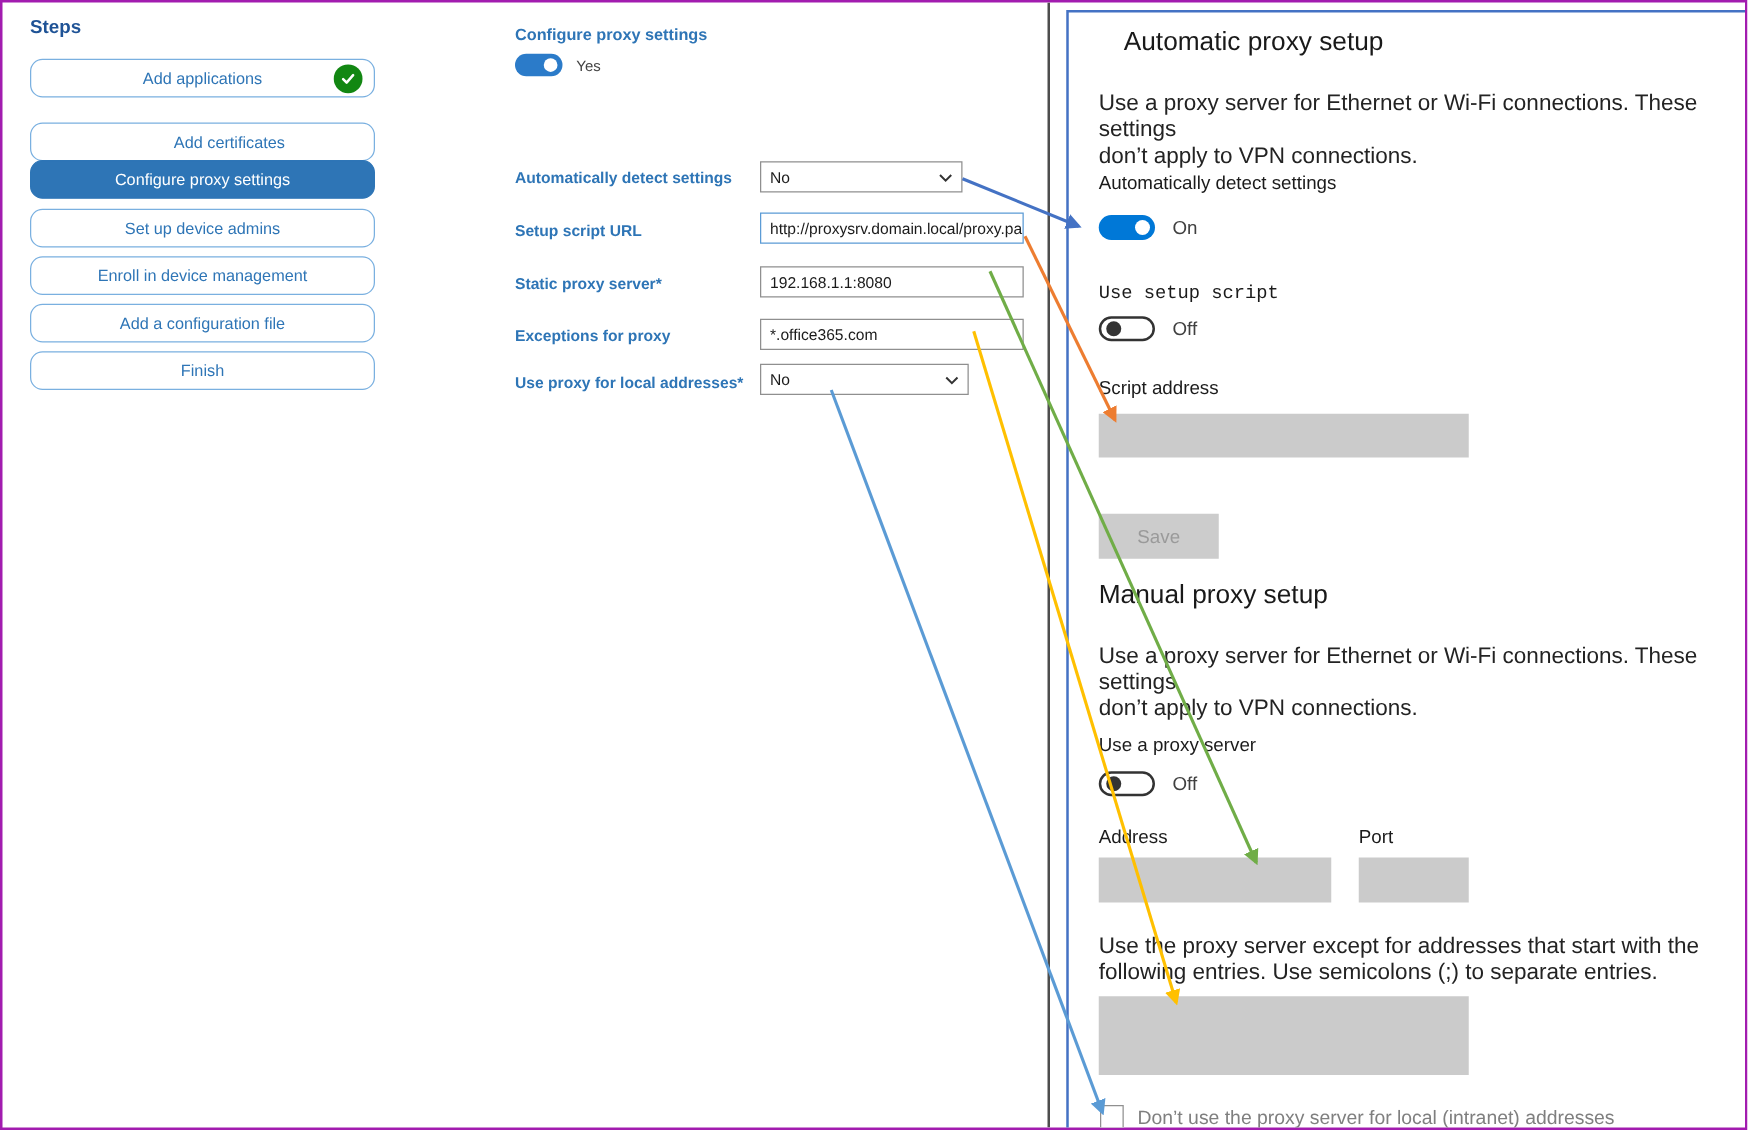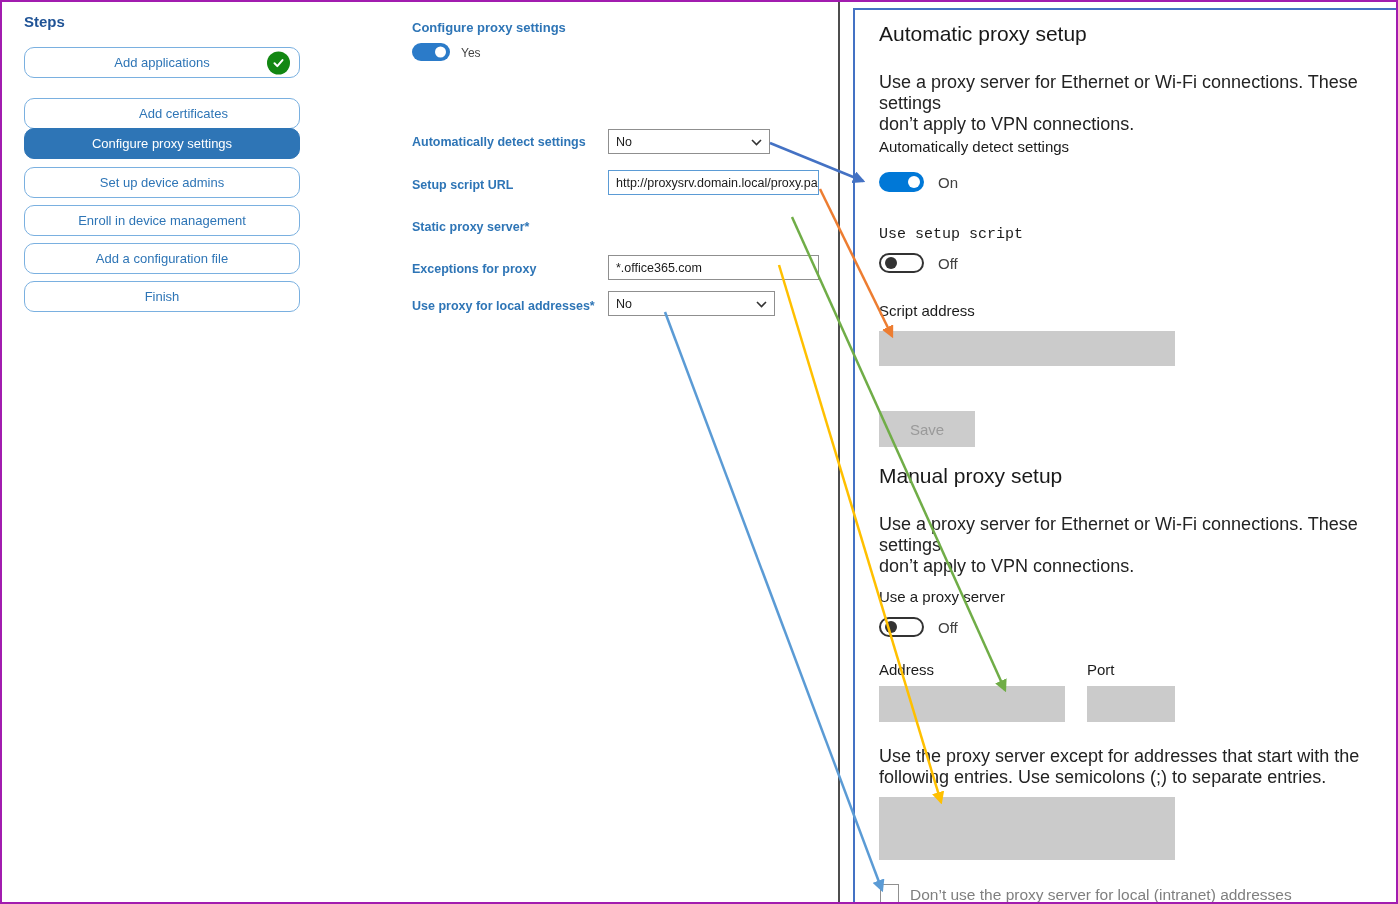--- a/index.html
+++ b/index.html
@@ -111,35 +111,38 @@
           <polyline points="1,1 5.5,5.5 10,1" fill="none" stroke="#333" stroke-width="1.6"></polyline>
         </svg></span>
   </div>
 
   <div class="abs f-label" style="top:176px;">Setup script URL</div>
   <div class="abs ctl hl" style="top:168px;width:211px;">
     <span>http://proxysrv.domain.local/proxy.pa</span>
   </div>
 
   <div class="abs f-label" style="top:218px;">Static proxy server*</div>
+  <div class="abs ctl" style="top:211px;width:211px;">
+    <span>192.168.1.1:8080</span>
+  </div>
 
   <div class="abs f-label" style="top:260px;">Exceptions for proxy</div>
   <div class="abs ctl" style="top:253px;width:211px;">
     <span>*.office365.com</span>
   </div>
 
   <div class="abs f-label" style="top:297px;">Use proxy for local addresses*</div>
   <div class="abs ctl dd" style="top:289px;width:167px;">
     <span>No</span>
     <span><svg width="11" height="7" viewBox="0 0 11 7">
           <polyline points="1,1 5.5,5.5 10,1" fill="none" stroke="#333" stroke-width="1.6"></polyline>
         </svg></span>
   </div>
 
-  <div class="abs rp-h" style="top:20px;">Automatic proxy setup</div>
+  <div class="abs rp-h" style="top:20px;margin-left:20px;">Automatic proxy setup</div>
   <div class="abs rp-p" style="top:70px;">Use a proxy server for Ethernet or Wi-Fi connections. These settings
 don’t apply to VPN connections.</div>
 
   <div class="abs rp-label" style="top:136px;">Automatically detect settings</div>
   <div class="abs tgl tgl-on tgl-rp" style="top:170px;">
       <span class="knob"></span>
     </div>
   <div class="abs tgl-state" style="left:936px;top:172px;">On</div>
 
   <div class="abs rp-label" style="top:224px;font-family:Liberation Mono, monospace;">Use setup script</div>

